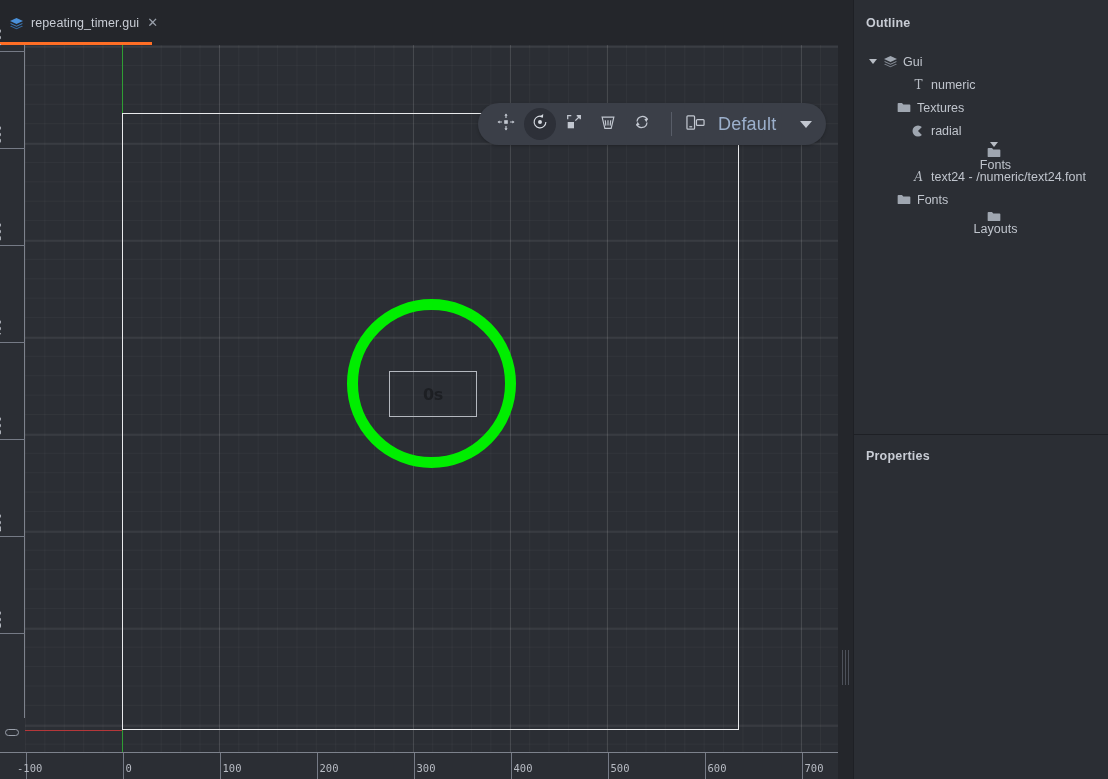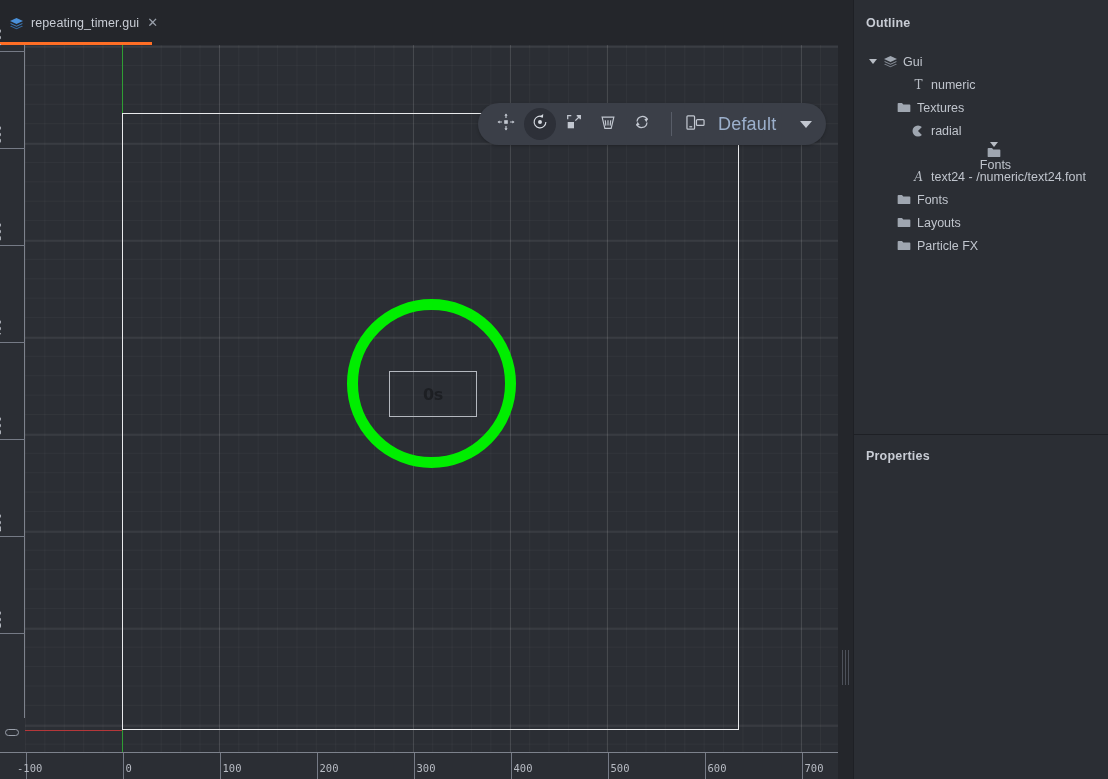--- a/index.html
+++ b/index.html
@@ -457,37 +457,28 @@
         </div>
         <div class="tree-row" style="padding-left: 27px;">
           <span class="tw"></span>
           <span class="tico">
             <svg viewBox="0 0 16 13" width="14" height="11">
               <path d="M0.5 2.2 A1 1 0 0 1 1.5 1.2 L5.6 1.2 L7.2 2.9 L14.5 2.9 A1 1 0 0 1 15.5 3.9 L15.5 10.8 A1 1 0 0 1 14.5 11.8 L1.5 11.8 A1 1 0 0 1 0.5 10.8 Z" fill="#9fa6b0"></path>
             </svg>
           </span>
           <span class="tlabel">Fonts</span>
         </div>
-        <div class="tree-row" style="padding-left: 27px;">
+        <div class="tree-row" style="padding-left: 27px; flex-direction: column;">
           <span class="tw"></span>
           <span class="tico">
             <svg viewBox="0 0 16 13" width="14" height="11">
               <path d="M0.5 2.2 A1 1 0 0 1 1.5 1.2 L5.6 1.2 L7.2 2.9 L14.5 2.9 A1 1 0 0 1 15.5 3.9 L15.5 10.8 A1 1 0 0 1 14.5 11.8 L1.5 11.8 A1 1 0 0 1 0.5 10.8 Z" fill="#9fa6b0"></path>
             </svg>
           </span>
           <span class="tlabel">Layouts</span>
-        </div>
-        <div class="tree-row" style="padding-left: 27px;">
-          <span class="tw"></span>
-          <span class="tico">
-            <svg viewBox="0 0 16 13" width="14" height="11">
-              <path d="M0.5 2.2 A1 1 0 0 1 1.5 1.2 L5.6 1.2 L7.2 2.9 L14.5 2.9 A1 1 0 0 1 15.5 3.9 L15.5 10.8 A1 1 0 0 1 14.5 11.8 L1.5 11.8 A1 1 0 0 1 0.5 10.8 Z" fill="#9fa6b0"></path>
-            </svg>
-          </span>
-          <span class="tlabel">Particle FX</span>
         </div>
       </div>
 
     <div class="panel-title properties-header">Properties</div>
   </div>
   <div class="panel-sep"></div>
   <div class="right-edge"></div>
 
 </div>
 

